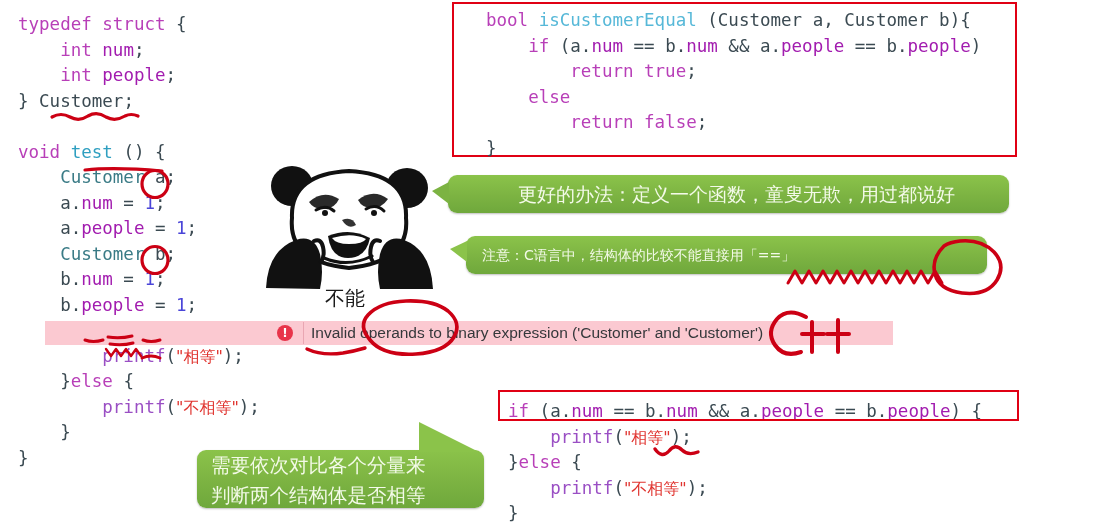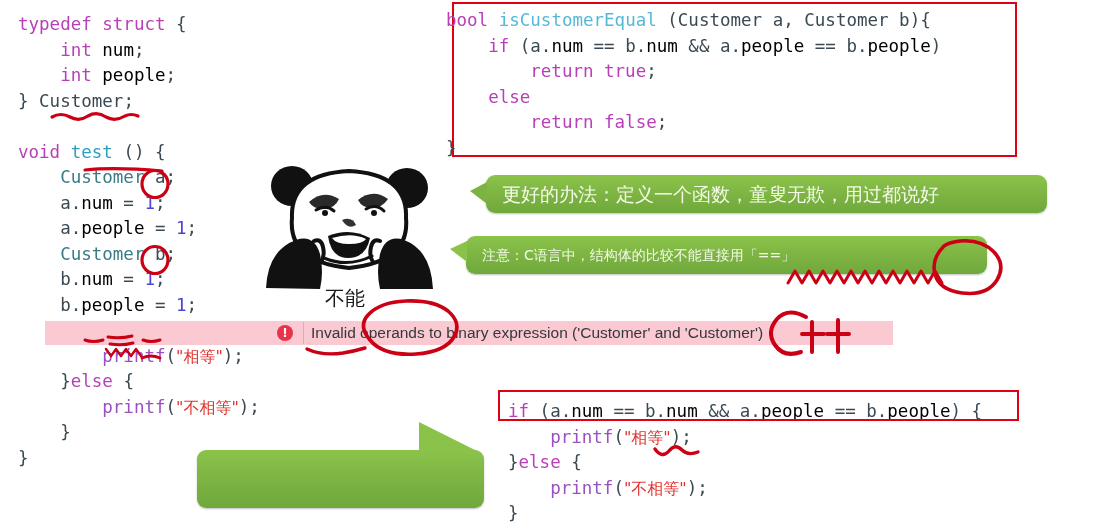--- a/index.html
+++ b/index.html
@@ -16,21 +16,21 @@
   .code{
     font-family:"DejaVu Sans Mono","Liberation Mono",monospace;
     white-space:pre;
     line-height:25.5px;
     font-size:17.5px;
     letter-spacing:0px;
     color:#3b4a52;
   }
   .kw     {color:#b83fb8;}          
   .type   {color:#3a7b86;}          
-  .member {color:#000000;}          
+  .member {color:#a21caf;}          
   .fname  {color:#56b8d8;}          
   .fn2    {color:#9a4fc4;}          
   .num    {color:#4a45d8;}          
   .str    {color:#e0342f;}          
   .punc   {color:#3b4a52;}
   .ident  {color:#3b4a52;}
   .testfn {color:#2f9fc0;text-align:right;}
   .han{font-family:"DejaVu Sans","Liberation Sans",sans-serif;font-size:16px;}
 
   
@@ -53,36 +53,36 @@
     position:absolute;left:311px;top:324px;
     font-family:"Liberation Sans","DejaVu Sans",sans-serif;
     font-size:15.5px;color:#35383b;white-space:nowrap;
   }
 
   
   .redbox{position:absolute;border:2px solid #e00014;box-sizing:border-box;background:transparent;}
   #box-top{left:452px;top:2px;width:565px;height:155px;}
   #box-bottom{left:498px;top:390px;width:521px;height:31px;}
 
-  #top-code{position:absolute;left:446px;top:8px;}
+  #top-code{position:absolute;left:486px;top:8px;}
   #bottom-code{position:absolute;left:508px;top:399px;}
 
   
   .callout{
     position:absolute;
     background:linear-gradient(180deg,#8bc34a 0%,#7cb342 55%,#6fa83c 100%);
     border-radius:9px;
     color:#f3fae8;
     font-family:"DejaVu Sans","Liberation Sans",sans-serif;
     box-shadow:0 1px 2px rgba(0,0,0,.25);
   }
   .callout .txt{display:block;}
   .tail{position:absolute;width:0;height:0;}
 
-  #callout-1{left:486px;top:175px;width:561px;height:38px;}
+  #callout-1{left:448px;top:175px;width:561px;height:38px;text-align:center;}
   #callout-1 .txt{font-size:19px;line-height:38px;padding-left:16px;}
   #callout-1 .tail{left:-16px;top:7px;border-top:9px solid transparent;
       border-bottom:13px solid transparent;border-right:17px solid #7cb342;}
 
   #callout-2{left:466px;top:236px;width:521px;height:38px;}
   #callout-2 .txt{font-size:14px;line-height:38px;padding-left:16px;}
   #callout-2 .tail{left:-16px;top:5px;border-top:8px solid transparent;
       border-bottom:13px solid transparent;border-right:17px solid #8bc34a;}
 
   #callout-3{left:197px;top:450px;width:287px;height:58px;}
@@ -157,20 +157,22 @@
     <span class="txt">更好的办法：定义一个函数，童叟无欺，用过都说好</span>
   </div>
 
   <div id="callout-2" class="callout">
     <span class="tail"></span>
     <span class="txt">注意：C语言中，结构体的比较不能直接用「==」</span>
   </div>
 
   <div id="callout-3" class="callout">
     <span class="tail"></span>
+    <span class="txt">需要依次对比各个分量来</span>
+    <span class="txt">判断两个结构体是否相等</span>
   </div>
 
   <svg id="ink" viewBox="0 0 1115 525">
     <g fill="none" stroke="#cc0014" stroke-linecap="round" stroke-linejoin="round">
 
       <path d="M52 117 q9 -5 18 0 q9 5 18 -1 q9 -5 18 1 q9 5 19 -1 q6 -3 13 0" stroke-width="3.2"></path>
 
       <path d="M85 170 q30 -3 77 1" stroke-width="3.2"></path>
 
       <ellipse cx="155" cy="184" rx="13" ry="13.5" stroke-width="3.2"></ellipse>

